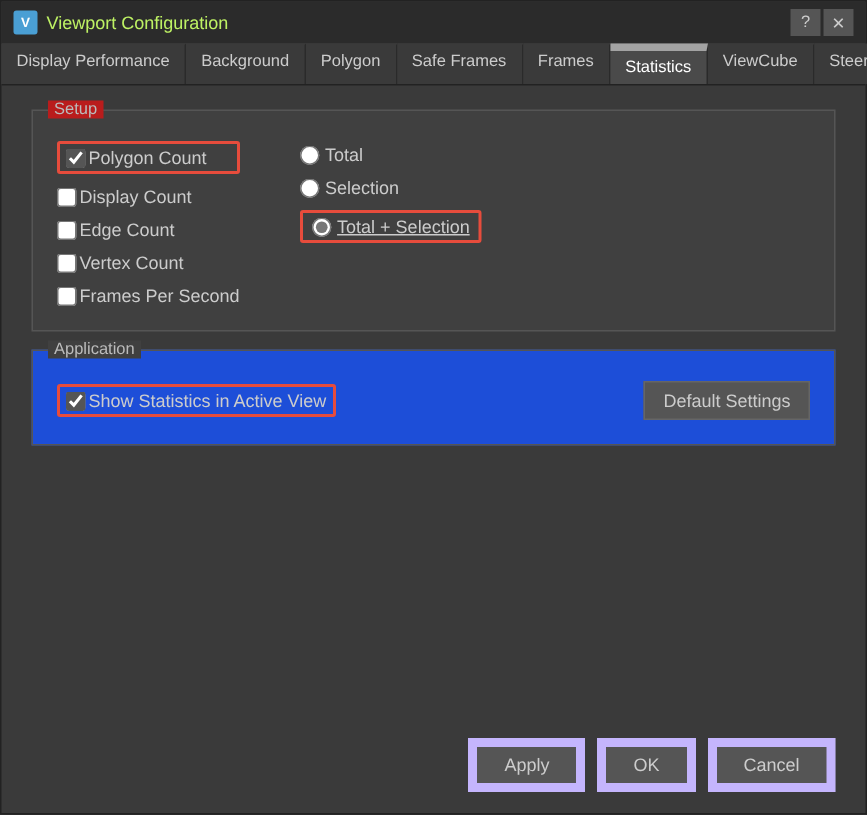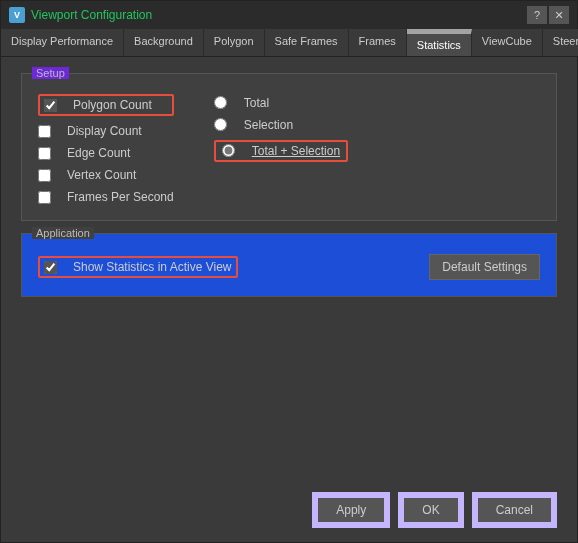--- a/index.html
+++ b/index.html
@@ -37,21 +37,21 @@
       border-radius: 2px;
       display: flex;
       align-items: center;
       justify-content: center;
       font-size: 9px;
       color: white;
       font-weight: bold;
     }
     .title-bar-text {
       flex: 1;
-      color: #22c55e;
+      color: #bef264;
       font-size: 12px;
     }
     .title-bar-buttons {
       display: flex;
       gap: 2px;
     }
     .title-btn {
       width: 20px;
       height: 18px;
       background: #555;
@@ -104,21 +104,21 @@
     .setup-section {
       background: #404040;
       border: 1px solid #555;
       padding: 12px 16px 16px;
       position: relative;
     }
     .setup-section .section-label {
       position: absolute;
       top: -7px;
       left: 10px;
-      background: #6d28d9;
+      background: #b91c1c;
       padding: 0 4px;
     }
 
     .checkboxes-and-radios {
       display: flex;
       gap: 40px;
       margin-top: 8px;
     }
 
     .checkbox-group {
@@ -130,36 +130,36 @@
     .radio-group {
       display: flex;
       flex-direction: column;
       gap: 8px;
       margin-top: 2px;
     }
 
     .checkbox-item {
       display: flex;
       align-items: flex-end;
-      gap: 16px;
+      gap: 2px;
       color: #ccc;
       font-size: 12px;
     }
 
     .checkbox-item input[type="checkbox"] {
       width: 13px;
       height: 13px;
       cursor: pointer;
       accent-color: #555;
     }
 
     .radio-item {
       display: flex;
-      align-items: flex-start;
-      gap: 17px;
+      align-items: center;
+      gap: 4px;
       color: #ccc;
       font-size: 12px;
     }
 
     .radio-item input[type="radio"] {
       width: 13px;
       height: 13px;
       cursor: pointer;
       accent-color: #777;
     }

